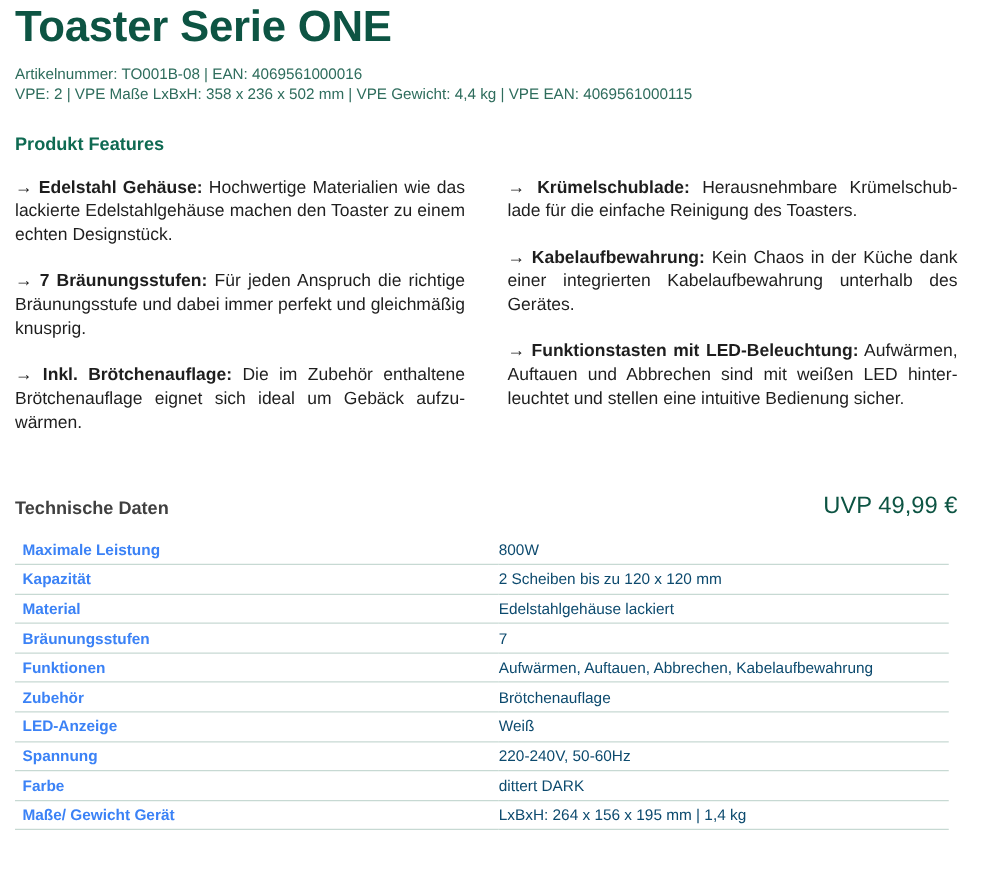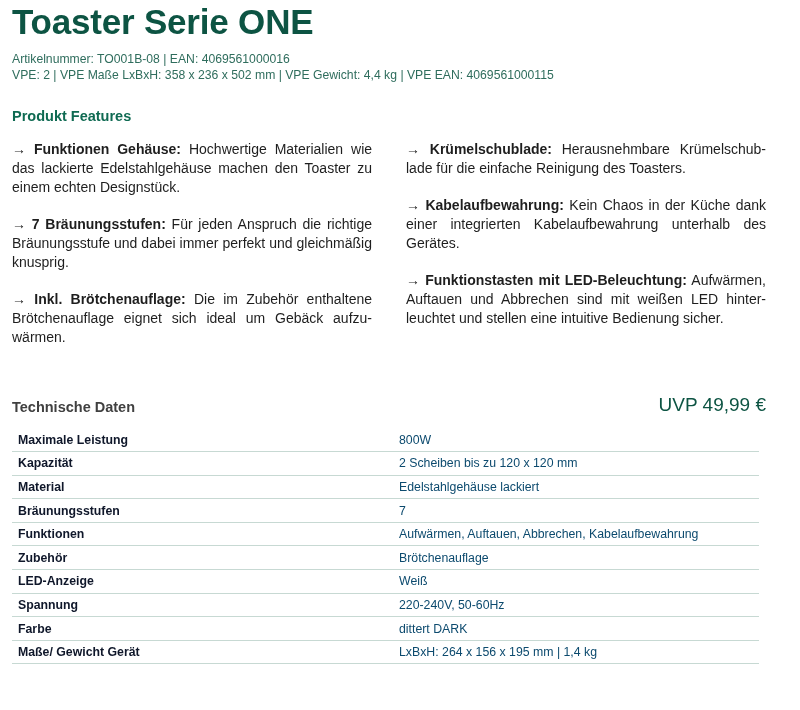--- a/index.html
+++ b/index.html
@@ -86,21 +86,21 @@
     }
     .spec-row {
       height: 23.6px;
       border-bottom: 1.5px solid #c7d9d3;
     }
     .spec-key {
       width: 387px;
       padding-left: 6px;
       font-size: 12.3px;
       font-weight: 700;
-      color: #0f172a;
+      color: #3b82f6;
       white-space: nowrap;
       vertical-align: middle;
       margin-top: 22px;
     }
     .spec-val {
       font-size: 12.3px;
       color: #0c4a6e;
       white-space: nowrap;
       vertical-align: middle;
     }
@@ -112,21 +112,21 @@
 
   <h1 class="title">Toaster Serie ONE</h1>
   <div class="meta-line meta-1">Artikelnummer: TO001B-08 | EAN: 4069561000016</div>
   <div class="meta-line meta-2">VPE: 2 | VPE Maße LxBxH: 358 x 236 x 502 mm | VPE Gewicht: 4,4 kg | VPE EAN: 4069561000115</div>
 
   <h2 class="section-heading features-heading">Produkt Features</h2>
 
   <div class="feature-col left">
     <p class="feature">
       <span class="arrow">→</span>
-      <span class="label">Funktionen Gehäuse:</span>
+      <span class="label">Edelstahl Gehäuse:</span>
       <span>Hochwertige Materialien wie das lackierte Edelstahlgehäuse machen den Toaster zu einem echten Designstück.</span>
     </p>
     <p class="feature">
       <span class="arrow">→</span>
       <span class="label">7 Bräunungsstufen:</span>
       <span>Für jeden Anspruch die richtige Bräunungsstufe und dabei immer perfekt und gleich­mäßig knusprig.</span>
     </p>
     <p class="feature">
       <span class="arrow">→</span>
       <span class="label">Inkl. Brötchenauflage:</span>

